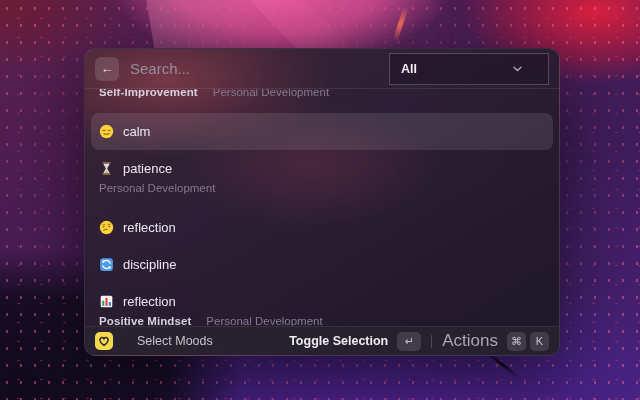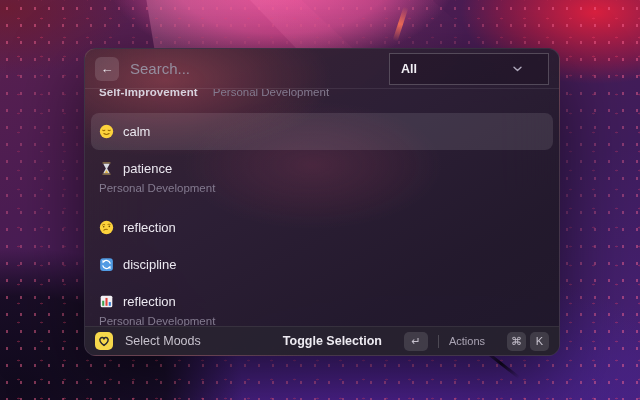--- a/index.html
+++ b/index.html
@@ -66,26 +66,26 @@
   .sec-sub { font-size:11.5px; font-weight:400; color:#847b90; }
   .row { height:37px; display:flex; align-items:center; gap:9px; padding:12px 8px;
     border-radius:8px; cursor:pointer; }
   .row.selected { background:rgba(255,255,255,0.10); }
   .row .icon { width:15px; height:15px; display:flex; align-items:center; justify-content:center; flex:0 0 auto; }
   .row .icon svg { display:block; }
   .row-label { font-size:13px; color:#ebe8f0; }
 
   .ftr { height:29px; flex:0 0 29px; display:flex; align-items:center; gap:8px; padding:0 10px;
     background:rgba(42,38,48,0.72); border-top:1px solid rgba(255,255,255,0.07); }
-  .app-chip { display:flex; align-items:center; gap:12px; }
+  .app-chip { display:flex; align-items:center; gap:24px; }
   .app-name { font-size:12.5px; color:#c7c2cd; }
   .ftr-right { margin-left:auto; display:flex; align-items:center; gap:7px; }
-  .ftr-action { display:flex; align-items:center; gap:22px; cursor:pointer; }
+  .ftr-action { display:flex; align-items:center; gap:9px; cursor:pointer; }
   .action-label-primary { font-size:12.5px; font-weight:700; color:#eeebf2; }
-  .action-label-secondary { font-size:11px; font-weight:500; color:#aaa4b4; }
+  .action-label-secondary { font-size:17px; font-weight:500; color:#aaa4b4; }
   .keycap { min-width:19px; height:19px; padding:0 4px; border-radius:5px;
     background:rgba(255,255,255,0.12); color:#c6c1cd; font-size:11px;
     display:flex; align-items:center; justify-content:center; }
   .keycap.wide { min-width:24px; }
   .ftr-divider { width:1px; height:13px; background:rgba(255,255,255,0.18); margin:0 3px; }
 </style>
 </head>
 <body>
 
 <div>
@@ -168,20 +168,21 @@
           <svg width="15" height="15" viewBox="0 0 16 16">
             <rect x="1.8" y="1.8" width="12.4" height="12.4" rx="1.6" fill="#F2F0F4"></rect>
             <rect x="3.4" y="7.2" width="2.2" height="5.4" fill="#3AA14E"></rect>
             <rect x="6.9" y="4.2" width="2.2" height="8.4" fill="#E2433B"></rect>
             <rect x="10.4" y="8.6" width="2.2" height="4" fill="#2E7BD6"></rect>
           </svg>
         </span>
         <span class="row-label">reflection</span>
       </div>
       <div class="section-header">
+        <span class="sec-title">Positive Mindset</span>
         <span class="sec-sub">Personal Development</span>
       </div>
       <div class="row">
         <span class="icon">
           <svg width="15" height="15" viewBox="0 0 16 16">
             <circle cx="8" cy="8" r="7.1" fill="#FCD23C"></circle>
             <path d="M3.9 6.7 q1.2 -1.3 2.4 0 M9.7 6.7 q1.2 -1.3 2.4 0" fill="none" stroke="#9a6a00" stroke-width="1.1" stroke-linecap="round"></path>
             <circle cx="3.4" cy="8.7" r="1" fill="#F2917E" opacity="0.7"></circle>
             <circle cx="12.6" cy="8.7" r="1" fill="#F2917E" opacity="0.7"></circle>
             <path d="M4.7 9.4 q3.3 3 6.6 0" fill="none" stroke="#9a6a00" stroke-width="1.2" stroke-linecap="round"></path>

